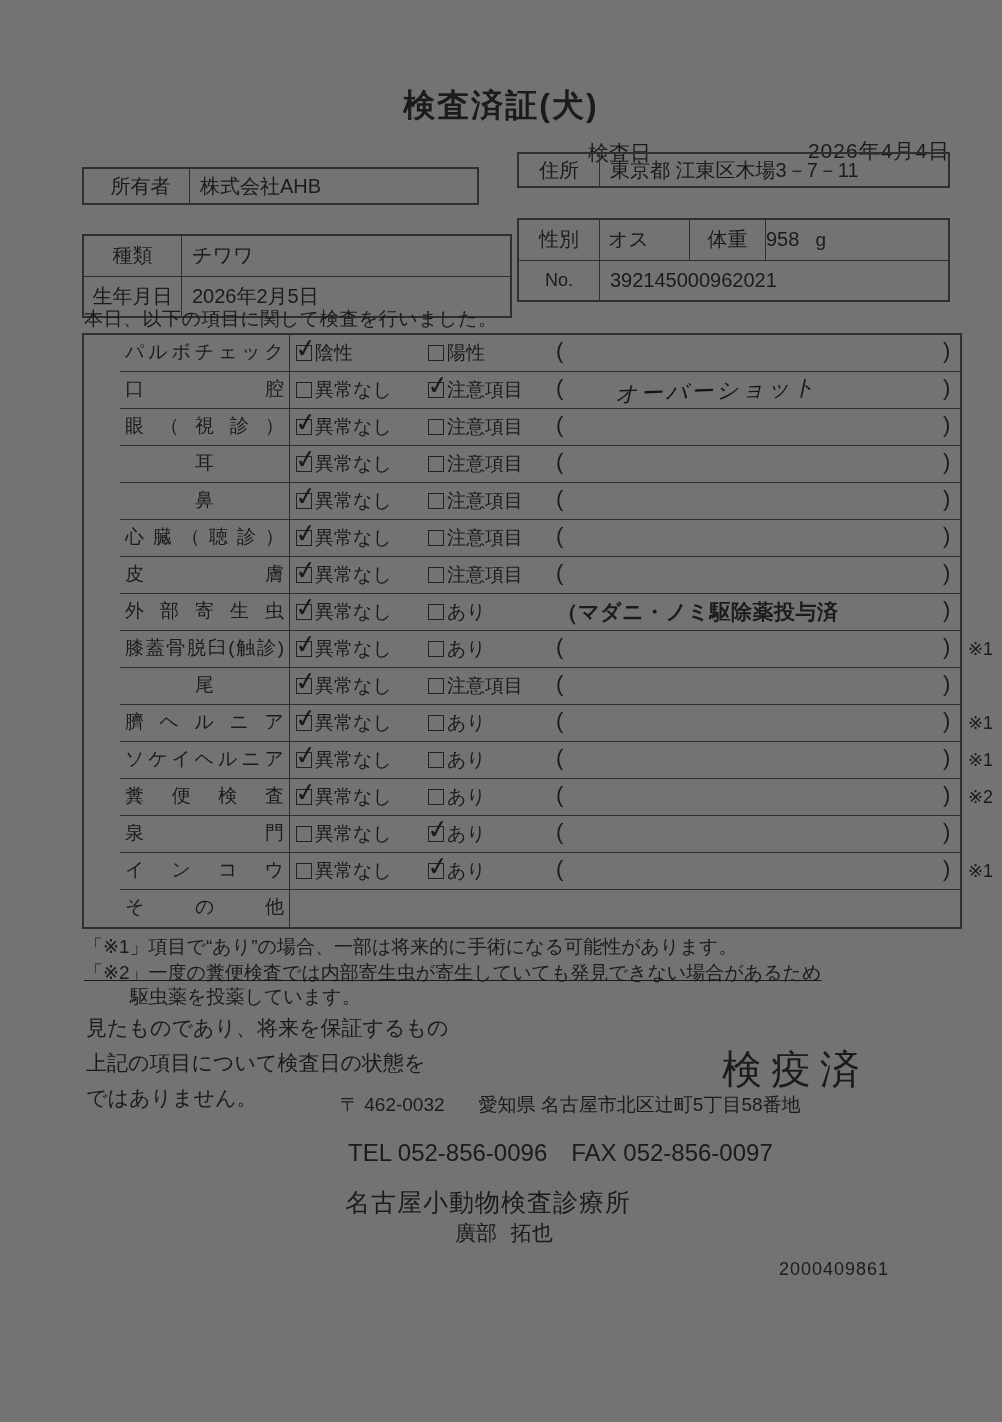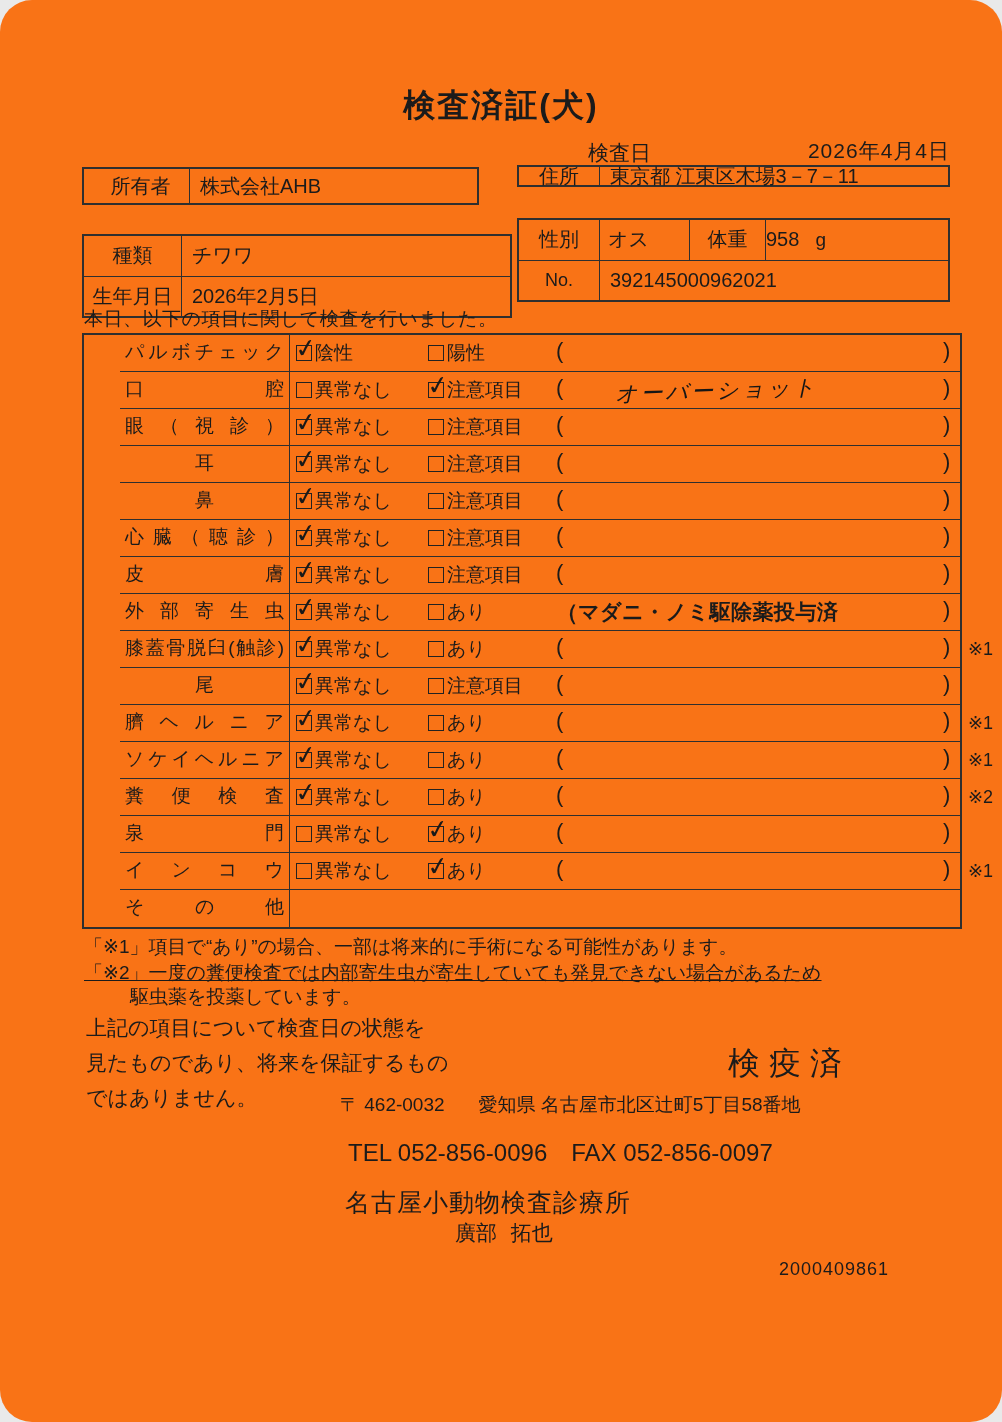--- a/index.html
+++ b/index.html
@@ -1,39 +1,38 @@
 <!DOCTYPE html>
 <html><head>
 <meta charset="utf-8">
 <style>
   html,body{margin:0;padding:0;background:#e9e9e9;}
   .page{
     position:relative;
     width:1002px;height:1422px;
-    background:#f97316;
+    background:#737373;
     font-family:"Liberation Sans","DejaVu Sans",sans-serif;
     color:#1b1b1b;
     overflow:hidden;
     margin:0 auto;
-    border-radius:32px;
   }
   .abs{position:absolute;}
 
   
   .doc-title{left:0;top:84px;width:100%;text-align:center;font-size:32px;font-weight:600;letter-spacing:2px;}
   .insp-date-label{left:588px;top:139px;font-size:21px;}
   .insp-date{right:52px;top:137px;font-size:21px;letter-spacing:1px;}
 
   
   .hbox{border:2px solid #2f2f2f;display:flex;box-sizing:border-box;background:transparent;}
   .hcell{display:flex;align-items:center;box-sizing:border-box;font-size:20px;}
   .hlabel{justify-content:center;border-right:1.5px solid #2f2f2f;}
   .hval{padding-left:10px;flex:1;}
   #owner-box{left:82px;top:167px;width:397px;height:38px;padding-left:8px;}
-  #addr-box{left:517px;top:165px;width:433px;height:22px;}
+  #addr-box{left:517px;top:152px;width:433px;height:36px;}
   .two-row{flex-direction:column;}
   .hrow{display:flex;flex:1;border-bottom:1.5px solid #2f2f2f;box-sizing:border-box;}
   .hrow:last-child{border-bottom:none;}
   #info-left{left:82px;top:218px;width:430px;height:84px;margin-top:16px;}
   #info-right{left:517px;top:218px;width:433px;height:84px;}
   .w98{width:98px;}.w81{width:81px;}.w90{width:90px;padding-left:8px;}.w76{width:76px;}
   .weight-cell{flex:1;justify-content:flex-start;padding-right:10px;}
   .weight-unit{margin-left:16px;font-size:19px;}
   .no-cell{justify-content:center;font-size:18px;}
 
@@ -72,21 +71,21 @@
   }
   .rnote{position:absolute;left:848px;top:0;height:100%;display:flex;align-items:center;font-size:18px;}
 
   
   .fn1{left:84px;top:934px;font-size:19px;}
   .fn2a{left:84px;top:960px;font-size:19px;text-decoration:underline;}
   .fn2b{left:130px;top:984px;font-size:19px;}
 
   
   .disclaimer{left:86px;top:1010px;font-size:21px;line-height:35px;}
-  .stamp{left:722px;top:1042px;font-size:32px;letter-spacing:9px;margin-left:6px;}
+  .stamp{left:722px;top:1042px;font-size:40px;letter-spacing:9px;}
   .addr-line{left:340px;top:1092px;font-size:19px;}
   .addr-line .gap{display:inline-block;width:34px;}
   .tel-line{left:348px;top:1139px;font-size:24px;}
   .tel-line .gap{display:inline-block;width:24px;}
   .clinic-name{left:345px;top:1186px;font-size:25px;letter-spacing:1px;}
   .examiner{left:455px;top:1219px;font-size:21px;word-spacing:8px;}
   .serial{left:779px;top:1259px;font-size:18px;letter-spacing:1px;}
 </style>
 </head>
 <body>
@@ -341,22 +340,22 @@
       <div class="irow">
         <div class="ilabel">その他</div>
       </div>
     </div>
 
   <div class="abs fn1">「※1」項目で“あり”の場合、一部は将来的に手術になる可能性があります。</div>
   <div class="abs fn2a">「※2」一度の糞便検査では内部寄生虫が寄生していても発見できない場合があるため</div>
   <div class="abs fn2b">駆虫薬を投薬しています。</div>
 
   <div class="abs disclaimer">
+    <div>見たものであり、将来を保証するもの</div>
     <div>上記の項目について検査日の状態を</div>
-    <div>見たものであり、将来を保証するもの</div>
     <div>ではありません。</div>
   </div>
 
   <div class="abs stamp">検疫済</div>
   <div class="abs addr-line">
     <span>〒 462-0032</span><span class="gap"></span><span>愛知県 名古屋市北区辻町5丁目58番地</span>
   </div>
   <div class="abs tel-line">
     <span>TEL 052-856-0096</span><span class="gap"></span><span>FAX 052-856-0097</span>
   </div>

